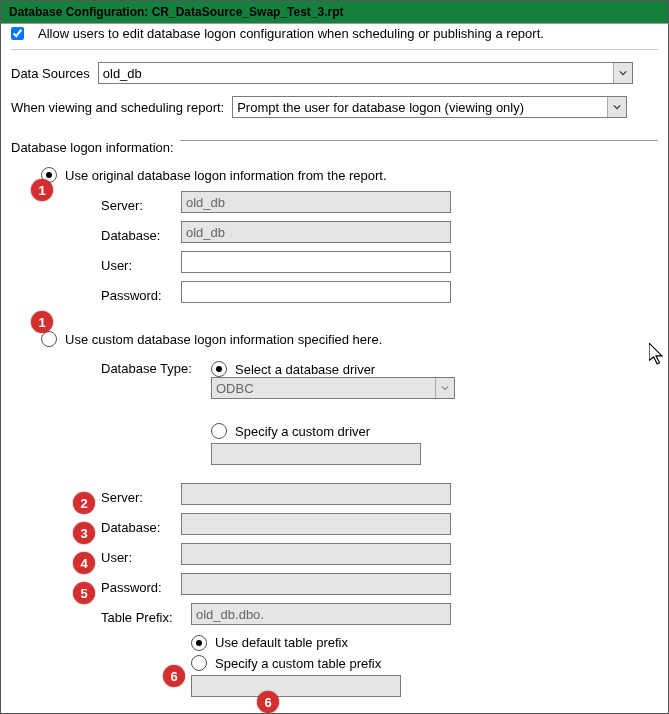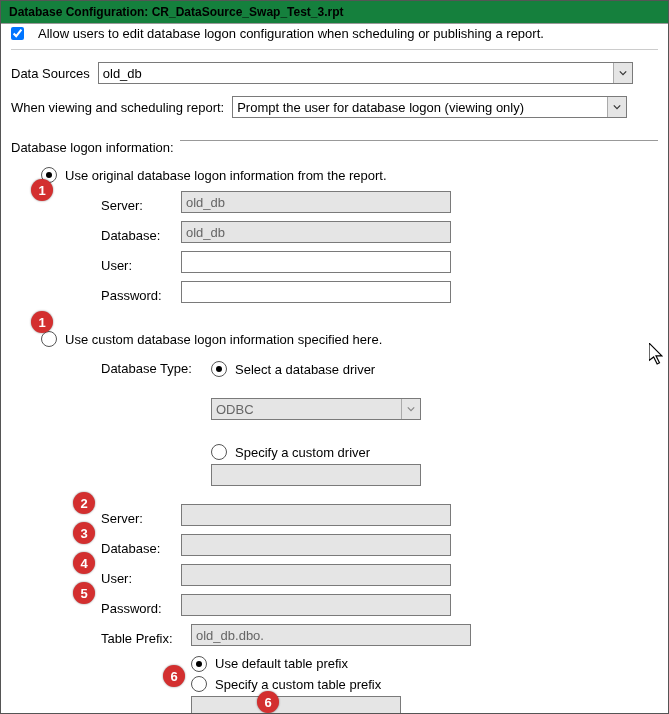--- a/index.html
+++ b/index.html
@@ -131,21 +131,21 @@
     </div>
 
     <div class="indent2">
       <div class="fldrow" style="align-items:flex-start;margin-top:14px">
         <span class="flbl" style="width:110px">Database Type:</span>
         <div>
           <div style="display:flex;align-items:center">
             <span class="radio sel"></span>
             <span>Select a database driver</span>
           </div>
-          <div class="select ro" style="width:210px;margin-top:21px;color:#666">
+          <div class="select ro" style="width:244px;margin-top:0;color:#666">
             <span>ODBC</span>
             <span class="arrow">
                 <svg viewBox="0 0 10 10">
                   <path d="M1 3 L5 7 L9 3" fill="none" stroke="#888" stroke-width="1.5"></path>
                 </svg>
               </span>
           </div>
           <div style="display:flex;align-items:center;margin-top:24px">
             <span class="radio"></span>
             <span>Specify a custom driver</span>
@@ -165,21 +165,21 @@
       <div class="fldrow">
           <span class="flbl">User:</span>
           <input class="tf ro" readonly="" style="width: 270px;">
         </div>
       <div class="fldrow">
           <span class="flbl">Password:</span>
           <input class="tf ro" readonly="" style="width: 270px;">
         </div>
       <div class="fldrow">
           <span class="flbl" style="width:90px">Table Prefix:</span>
-          <input class="tf ro" readonly="" style="width: 280px; color: rgb(102, 102, 102);" value="old_db.dbo.">
+          <input class="tf ro" readonly="" style="width: 260px; color: rgb(102, 102, 102);" value="old_db.dbo.">
         </div>
 
       <div style="margin-left:90px;margin-top:10px">
         <div style="display:flex;">
           <span class="radio sel"></span>
           <span>Use default table prefix</span>
         </div>
         <div style="display:flex;align-items:center;margin-top:4px">
           <span class="radio"></span>
           <span>Specify a custom table prefix</span>

